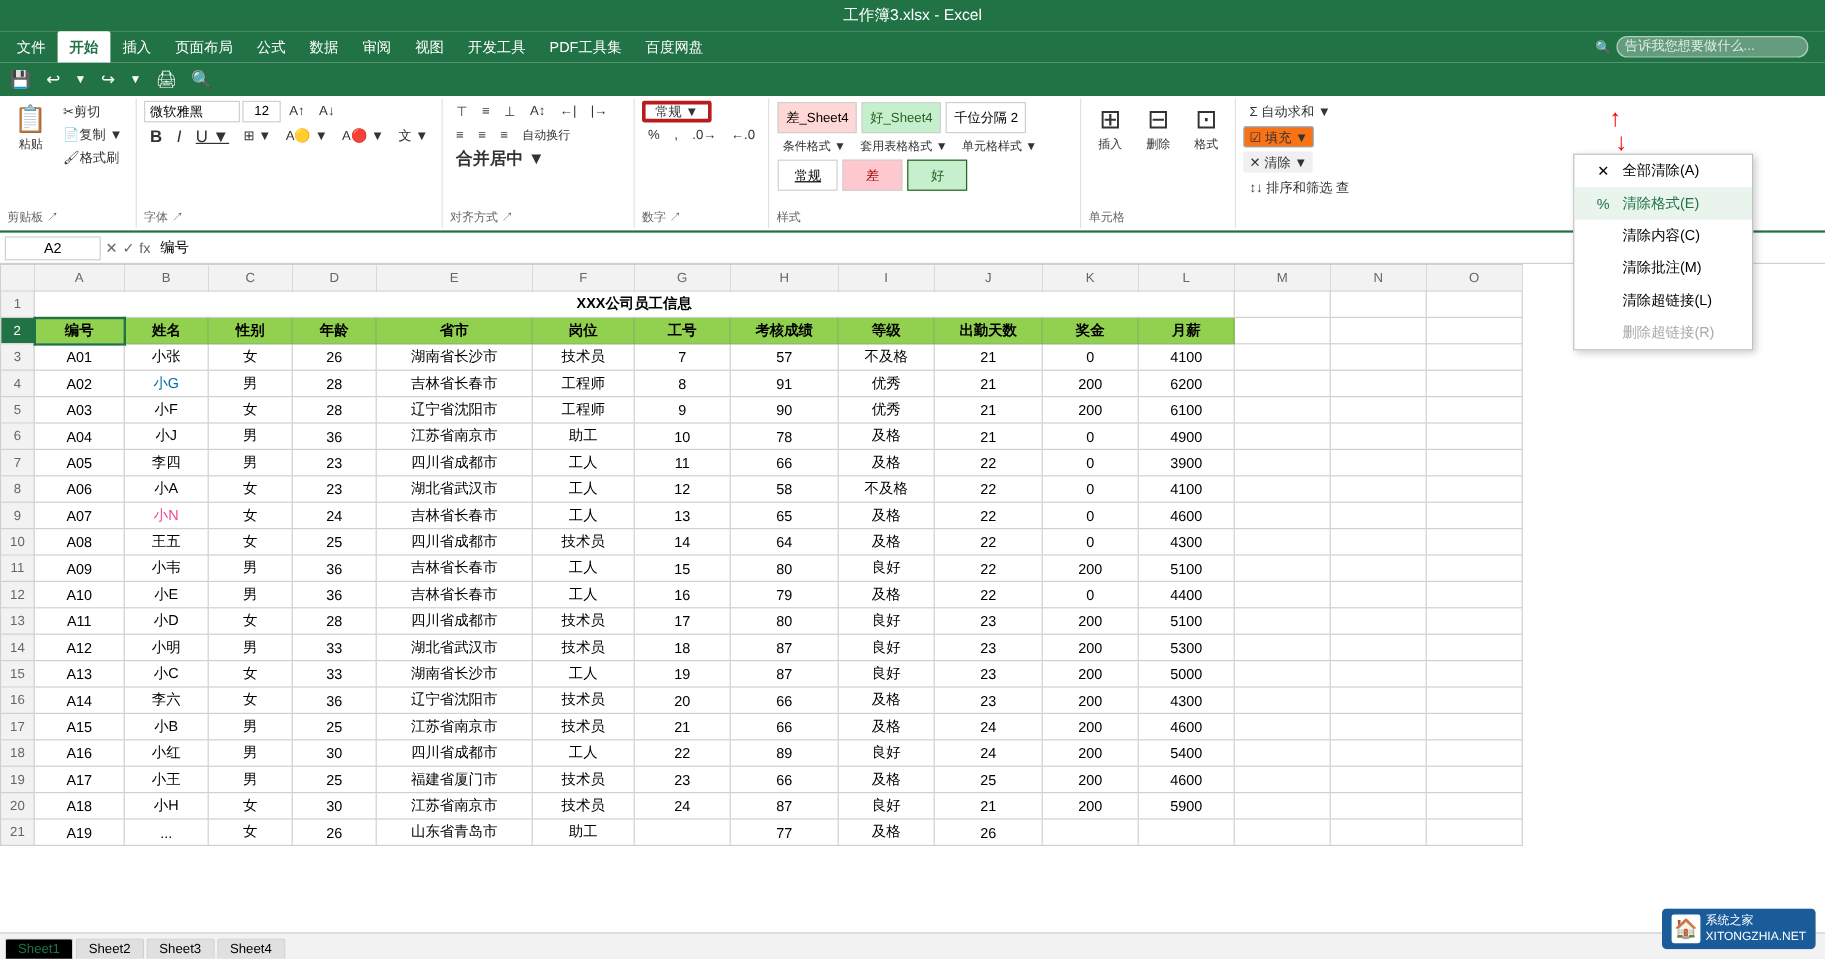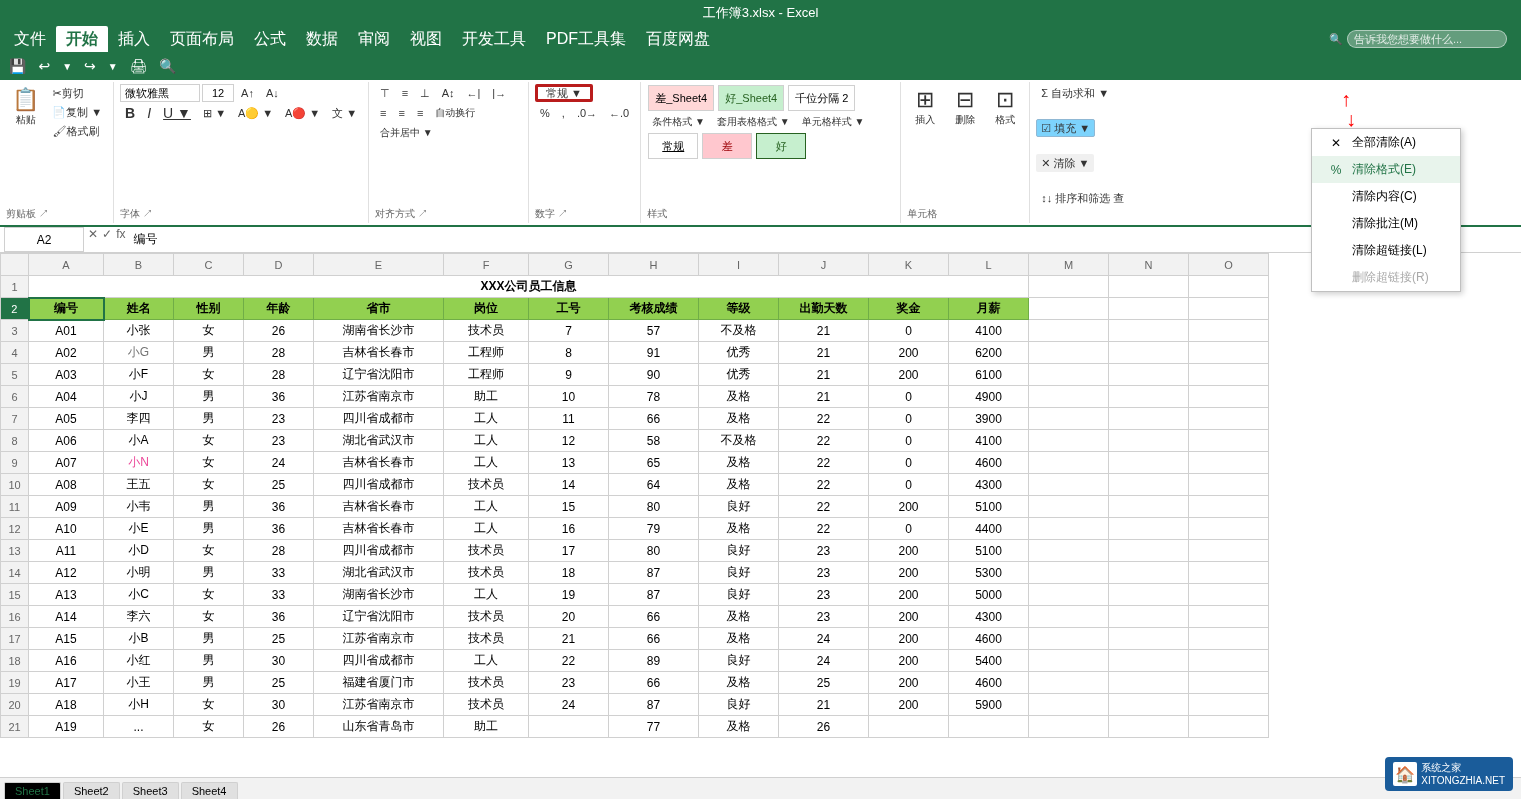--- a/index.html
+++ b/index.html
@@ -17,21 +17,21 @@
     }
     .ribbon-tabs {
       display: flex;
       background: #217346;
       padding: 0 4px;
       height: 26px;
     }
     .ribbon-tab {
       color: white;
       padding: 4px 10px;
-      font-size: 16px;
+      font-size: 12px;
       cursor: pointer;
       display: flex;
       align-items: center;
       border-radius: 2px 2px 0 0;
     }
     .ribbon-tab.active {
       background: white;
       color: #217346;
       font-weight: bold;
     }
@@ -68,20 +68,21 @@
       cursor: pointer;
       padding: 2px 4px;
       border-radius: 2px;
       font-size: 14px;
       border: 1px solid transparent;
     }
 
     
     .formula-bar {
       display: flex;
+      align-items: center;
       border-bottom: 1px solid #d0d0d0;
       background: white;
       height: 26px;
       padding: 0 4px;
     }
     .cell-ref-box {
       width: 80px;
       border: 1px solid #d0d0d0;
       padding: 2px 4px;
       font-size: 12px;
@@ -437,21 +438,21 @@
         <div class="small-btn">←|</div>
         <div class="small-btn">|→</div>
       </div>
       <div style="display:flex;gap:2px;">
         <div class="small-btn">≡</div>
         <div class="small-btn">≡</div>
         <div class="small-btn">≡</div>
         <div class="small-btn" style="font-size:10px;">自动换行</div>
       </div>
       <div style="display:flex;gap:2px;">
-        <div class="small-btn" style="font-size:10px;">合并居中 ▼</div>
+        <div class="small-btn" style="font-size:14px;font-weight:bold;">合并居中 ▼</div>
       </div>
     </div>
     <div class="rg-label">对齐方式 ↗</div>
   </div>
 
   <div class="rg" style="min-width:100px;">
     <div class="rg-top" style="flex-direction:column;gap:2px;">
       <div class="small-btn" style="border:3px solid #b91c1c;padding:1px 8px;">常规 ▼</div>
       <div style="display:flex;gap:2px;">
         <div class="small-btn">%</div>
@@ -496,26 +497,26 @@
       </div>
       <div class="big-btn">
         <span class="icon">⊡</span>
         <span>格式</span>
       </div>
     </div>
     <div class="rg-label">单元格</div>
   </div>
 
   <div class="rg" style="min-width:120px;border-right:none;">
-    <div class="rg-top" style="flex-direction:column;gap:17px;">
+    <div class="rg-top" style="flex-direction:column;gap:3px;">
       <div style="display:flex;gap:4px;">
         <div class="small-btn">Σ 自动求和 ▼</div>
       </div>
       <div style="display:flex;gap:4px;">
-        <div class="small-btn" style="background:#7dd3fc;border:1px solid #90b8d4;">☑ 填充 ▼</div>
+        <div class="small-btn" style="background:#f97316;border:1px solid #90b8d4;">☑ 填充 ▼</div>
       </div>
       <div style="display:flex;gap:4px;">
         <div class="small-btn" style="background:#f0f0f0;">✕ 清除 ▼</div>
       </div>
       <div style="display:flex;gap:4px;">
         <div class="small-btn">↕↓ 排序和筛选 查</div>
       </div>
     </div>
     <div class="rg-label"></div>
   </div>
@@ -614,21 +615,21 @@
             <td class="data-cell">21</td>
             <td class="data-cell">0</td>
             <td class="data-cell">4100</td>
             <td class="data-cell"></td>
             <td class="data-cell"></td>
             <td class="data-cell"></td>
           </tr>
           <tr>
             <td class="row-header">4</td>
             <td class="data-cell">A02</td>
-            <td class="data-cell" style="color: #737373; margin-top: 18px;">小G</td>
+            <td class="data-cell" style="color: #0369a1; margin-top: 18px;">小G</td>
             <td class="data-cell">男</td>
             <td class="data-cell">28</td>
             <td class="data-cell">吉林省长春市</td>
             <td class="data-cell">工程师</td>
             <td class="data-cell">8</td>
             <td class="data-cell">91</td>
             <td class="data-cell">优秀</td>
             <td class="data-cell">21</td>
             <td class="data-cell">200</td>
             <td class="data-cell">6200</td>

